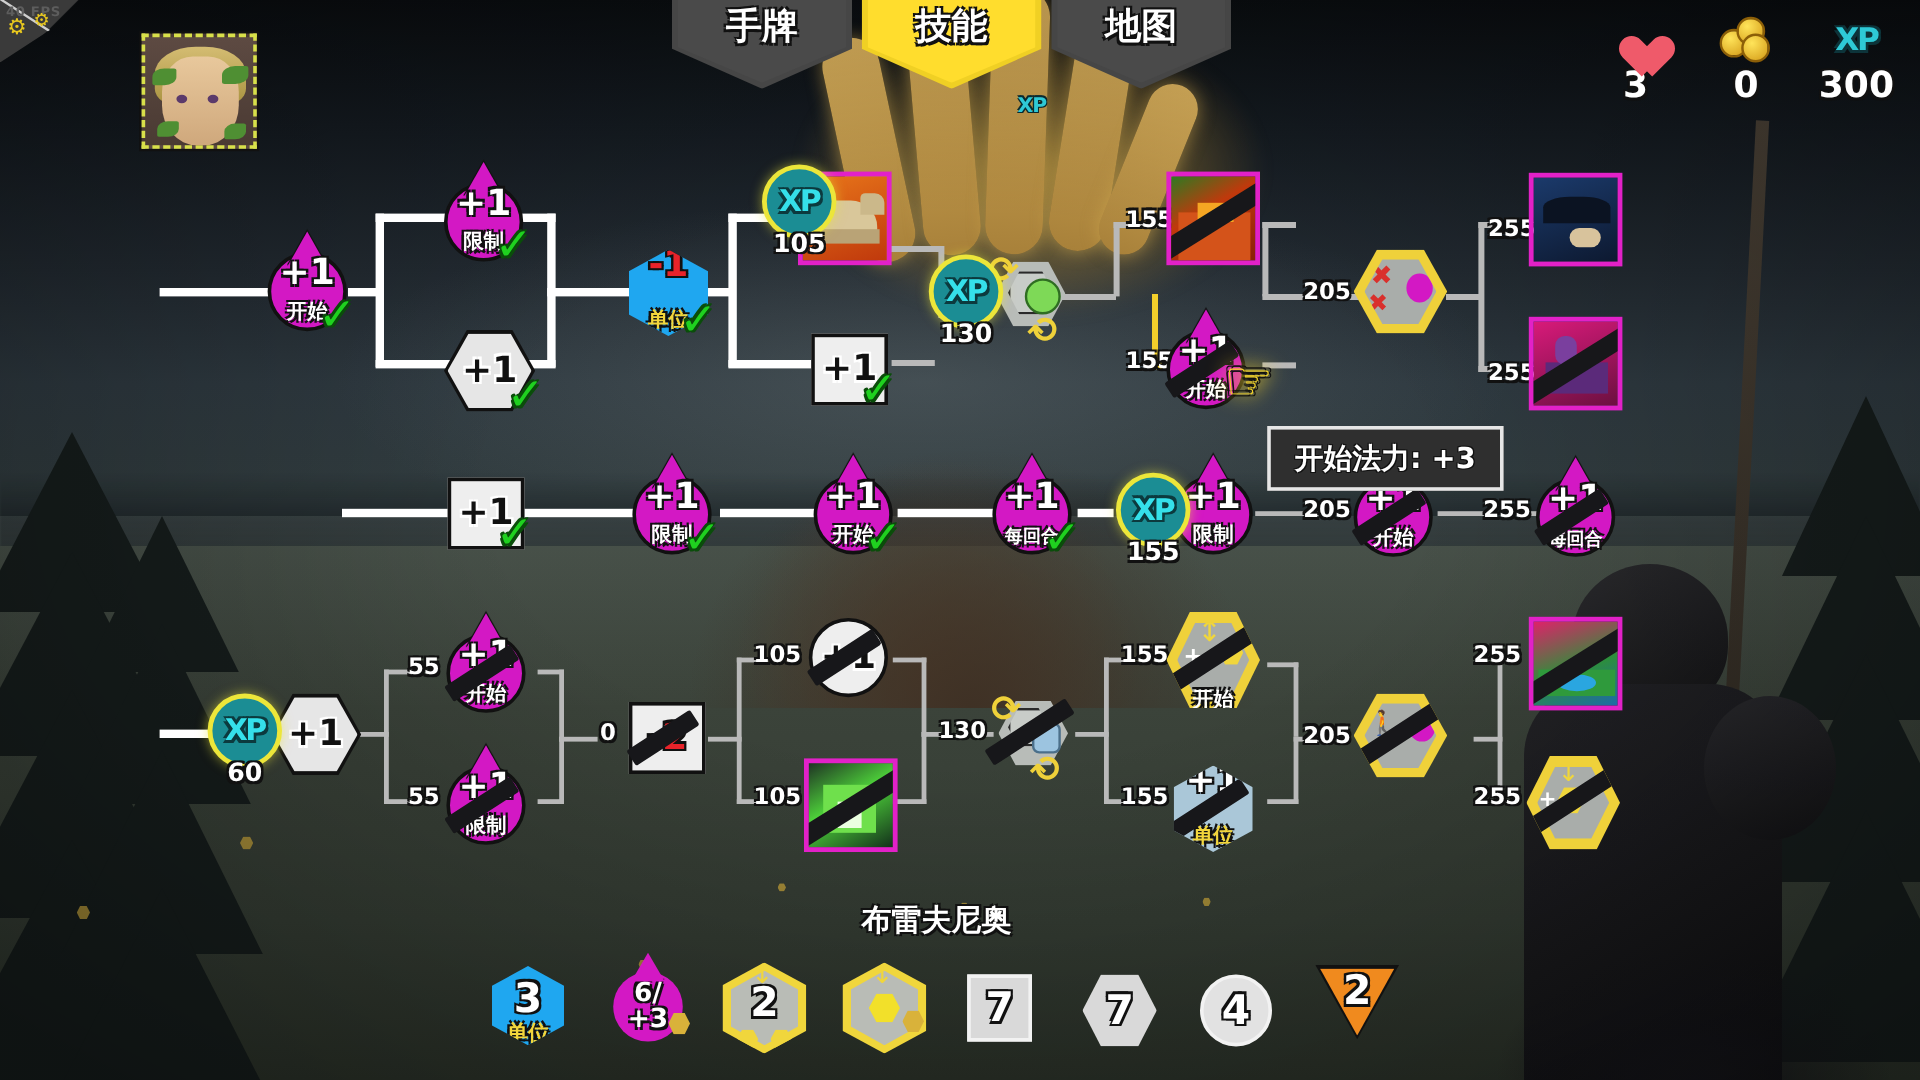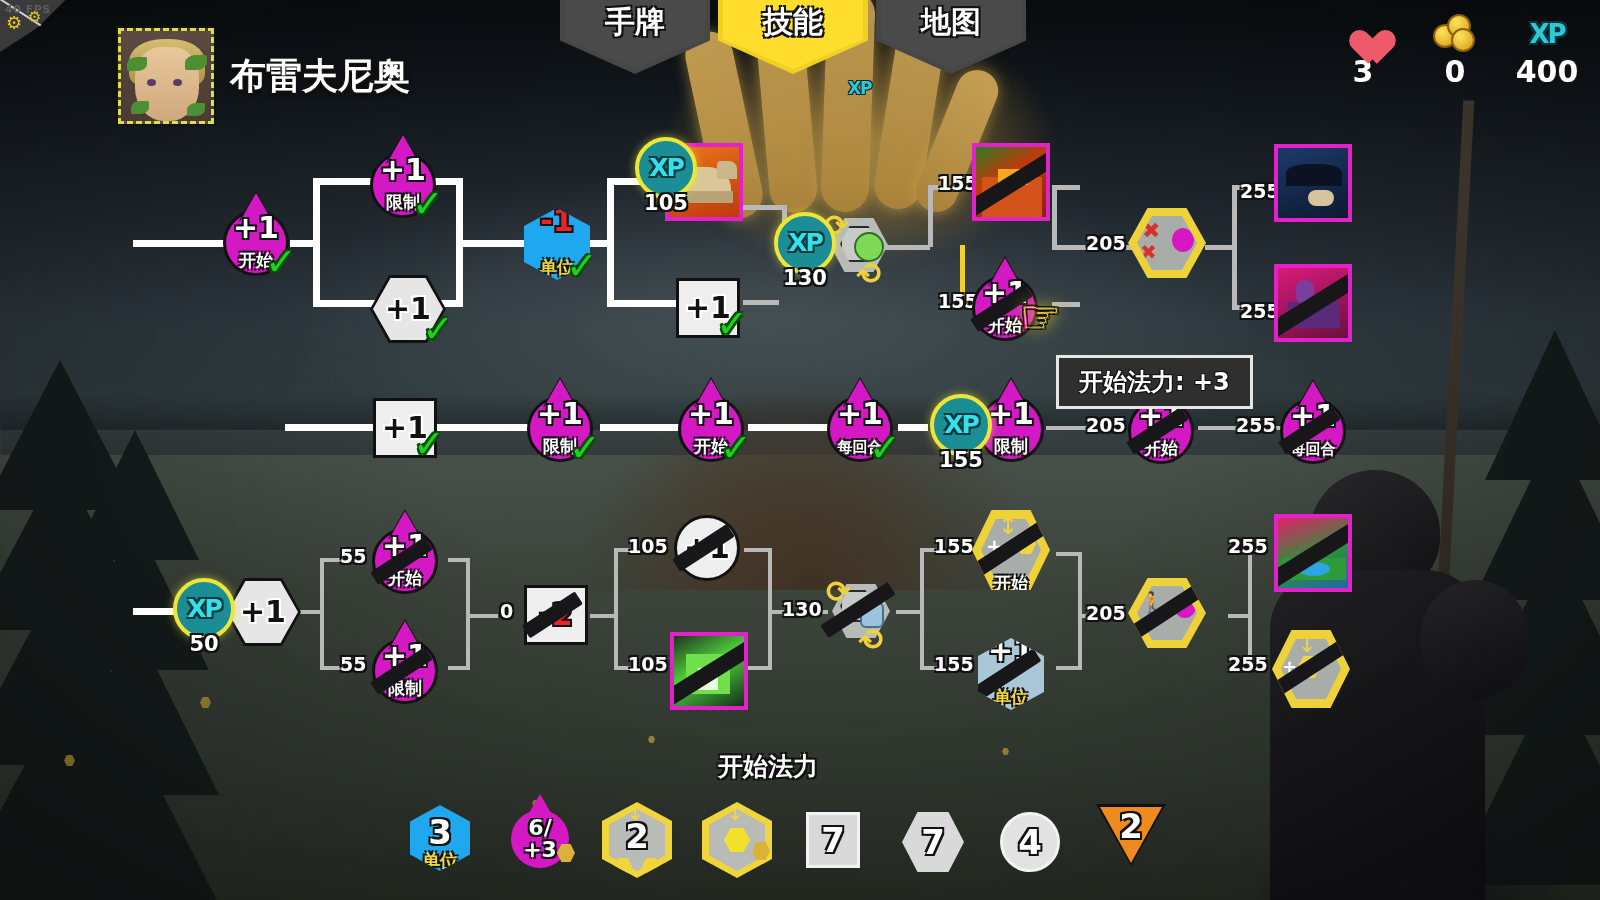--- a/index.html
+++ b/index.html
@@ -416,21 +416,20 @@
   <div class="portrait">
     <div class="hair"></div>
     <div class="face"></div>
     <div class="eye" style="left:26px;"></div>
     <div class="eye" style="left:52px;"></div>
     <div class="leaf" style="left:6px;  top:26px; width:20px; height:14px;"></div>
     <div class="leaf" style="left:64px; top:24px; width:22px; height:15px;"></div>
     <div class="leaf" style="left:10px; top:70px; width:18px; height:13px;"></div>
     <div class="leaf" style="left:66px; top:72px; width:18px; height:13px;"></div>
   </div>
-  <div class="hero-name">布雷夫尼奥</div>
 </div>
 
 <div class="tabs">
   <div class="tab">
     <div class="inner"></div>
     <span>手牌</span>
   </div>
   <div class="tab active">
     <div class="inner"></div>
     <span>技能</span>
@@ -456,21 +455,21 @@
         <div class="coin" style="left:14px;top:0;"></div>
         <div class="coin" style="left:18px;top:14px;"></div>
       </div>
     </div>
     <div class="val">0</div>
   </div>
   <div class="stat">
     <div class="ico">
         <div class="xpicon">XP</div>
       </div>
-    <div class="val">400</div>
+    <div class="val">300</div>
   </div>
 </div>
 
 <div id="tree">
 
   <div class="edge lit" style="left:133px; top:240px; width:100px; height:7px;"></div>
   <div class="edge lit" style="left:290px; top:240px; width:28px; height:7px;"></div>
   <div class="edge lit" style="left:313px; top:178px; width:7px; height:128px;"></div>
   <div class="edge lit" style="left:313px; top:178px; width:150px; height:7px;"></div>
   <div class="edge lit" style="left:313px; top:300px; width:90px; height:7px;"></div>
@@ -740,21 +739,21 @@
   <div class="cost" style="left:1228px; top:653px;">255</div>
 
   <div class="node" style="left:225px; top:578px;">
     <div class="sh-hexwrap">
       <div class="sh-hex" style="display:flex;align-items:center;justify-content:center;">
         <div class="big dark" style="margin-top:0;">+1</div>
       </div>
     </div>
     <div class="xpbadge" style="left:-52px; top:0;">
       <div class="xp">XP</div>
-      <div class="n">50</div>
+      <div class="n">60</div>
     </div>
   </div>
 
   <div class="node" style="left:372px; top:528px;">
     <div class="sh-drop">
       <div class="big" style="position:absolute;left:0;right:0;text-align:center;top:10px;">+1</div>
       <div class="lbl">开始</div>
       <div class="strike"></div>
     </div>
   </div>
@@ -847,21 +846,21 @@
       </div>
       <div class="strike"></div>
     </div>
   </div>
 </div>
 
 <div class="cursor">☞</div>
 <div class="tooltip">开始法力: +3</div>
 
 <div id="bottom">
-  <div class="bottom-title">开始法力</div>
+  <div class="bottom-title">布雷夫尼奥</div>
 
   <div class="bslot" style="left:410px; top:55px;">
     <div class="b-blue">
       <div class="num" style="margin-top:-12px;">3</div>
       <div class="sub y">单位</div>
     </div>
   </div>
 
   <div class="bslot" style="left:511px; top:60px;">
     <div class="b-drop">

